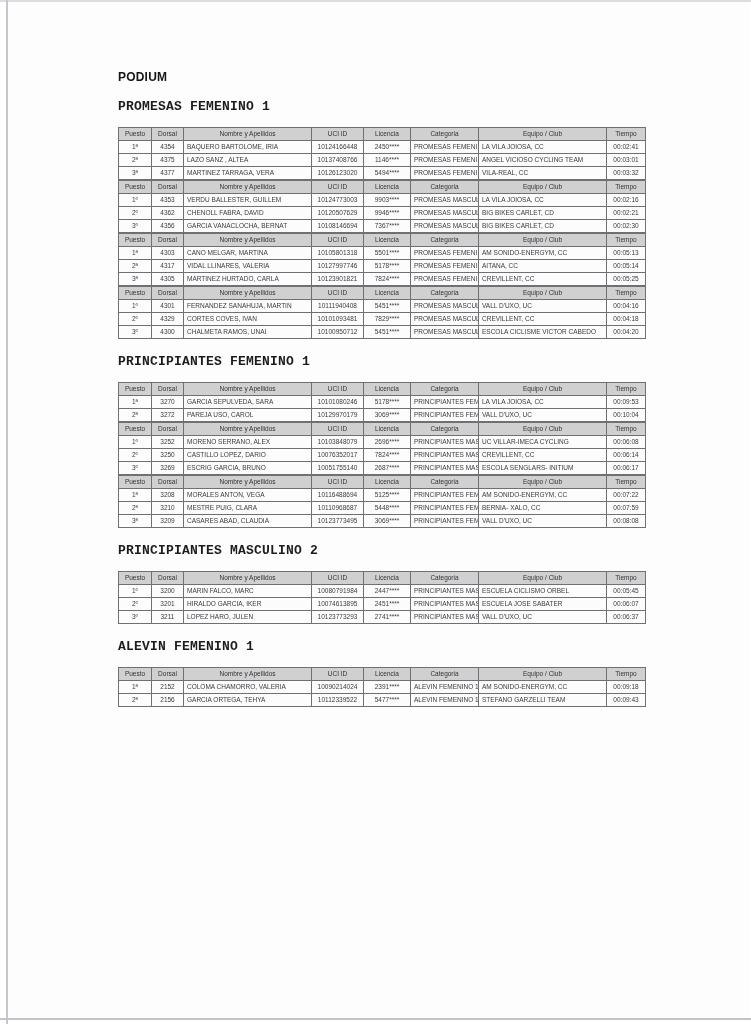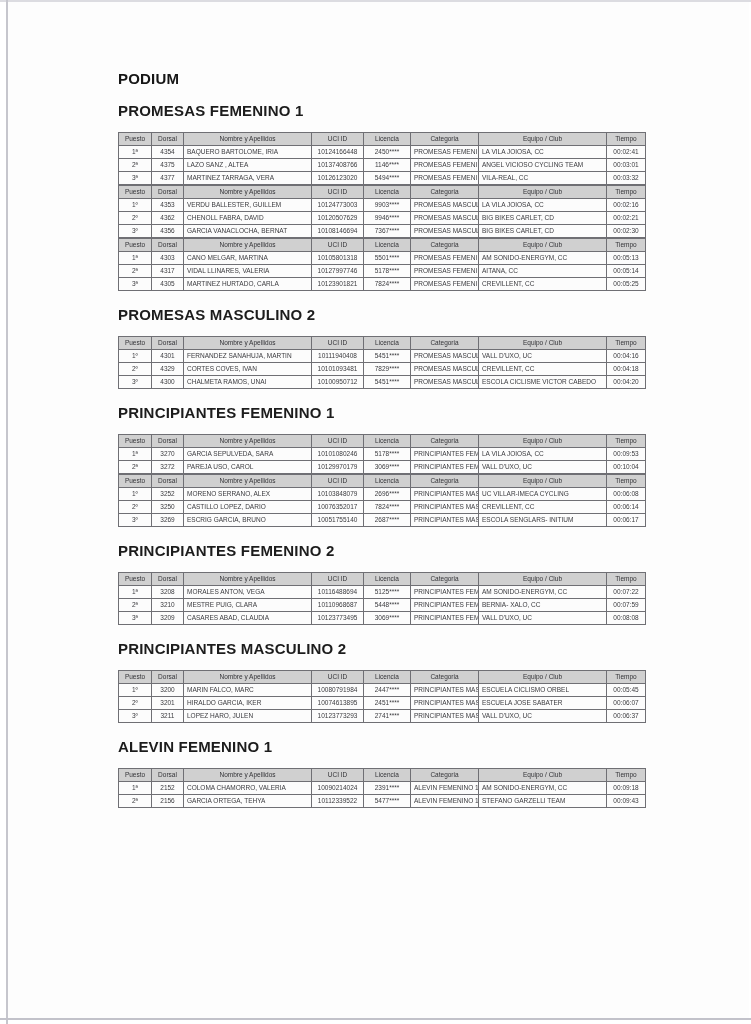--- a/index.html
+++ b/index.html
@@ -15,31 +15,32 @@
   .edge-top    { position: absolute; left: 0; top: 0; width: 751px; height: 2px; background: #dcdce1; }
   .edge-bottom { position: absolute; left: 0; bottom: 4px; width: 751px; height: 2px; background: #c2c2ca; }
   .page {
     position: absolute;
     left: 8px; top: 2px;
     width: 741px; height: 1016px;
     background: #fdfdfd;
   }
   .content { padding: 68px 0 0 110px; width: 637px; }
   h1.doc-title {
-    font-size: 15px;
+    font-size: 12px;
     font-weight: bold;
     color: #161616;
     letter-spacing: 0.2px;
   }
   h2.section-heading {
-    font-size: 15px;
+    font-size: 13px;
     font-weight: bold;
     color: #1c1c1c;
     margin: 15px 0 13px 0;
     letter-spacing: 0.2px;
+    font-family: Liberation Mono, monospace;
   }
   table.results {
     border-collapse: collapse;
     table-layout: fixed;
     width: 527px;
     background: #fcfcfc;
   }
   table.results col.c-puesto    { width: 33px; }
   table.results col.c-dorsal    { width: 32px; }
   table.results col.c-nombre    { width: 128px; }
@@ -242,21 +243,20 @@
               <td class="cell-dorsal">4305</td>
               <td class="cell-nombre">MARTINEZ HURTADO, CARLA</td>
               <td class="cell-uci_id">10123901821</td>
               <td class="cell-licencia">7824****</td>
               <td class="cell-categoria">PROMESAS FEMENI</td>
               <td class="cell-equipo">CREVILLENT, CC</td>
               <td class="cell-tiempo">00:05:25</td>
             </tr>
           </tbody>
         </table>
-        <h2 class="section-heading">PROMESAS MASCULINO 2</h2>
         <table class="results">
           <colgroup>
             <col class="c-puesto">
             <col class="c-dorsal">
             <col class="c-nombre">
             <col class="c-uci">
             <col class="c-licencia">
             <col class="c-categoria">
             <col class="c-equipo">
             <col class="c-tiempo">
@@ -402,21 +402,20 @@
               <td class="cell-dorsal">3269</td>
               <td class="cell-nombre">ESCRIG GARCIA, BRUNO</td>
               <td class="cell-uci_id">10051755140</td>
               <td class="cell-licencia">2687****</td>
               <td class="cell-categoria">PRINCIPIANTES MAS</td>
               <td class="cell-equipo">ESCOLA SENGLARS- INITIUM</td>
               <td class="cell-tiempo">00:06:17</td>
             </tr>
           </tbody>
         </table>
-        <h2 class="section-heading">PRINCIPIANTES FEMENINO 2</h2>
         <table class="results">
           <colgroup>
             <col class="c-puesto">
             <col class="c-dorsal">
             <col class="c-nombre">
             <col class="c-uci">
             <col class="c-licencia">
             <col class="c-categoria">
             <col class="c-equipo">
             <col class="c-tiempo">

